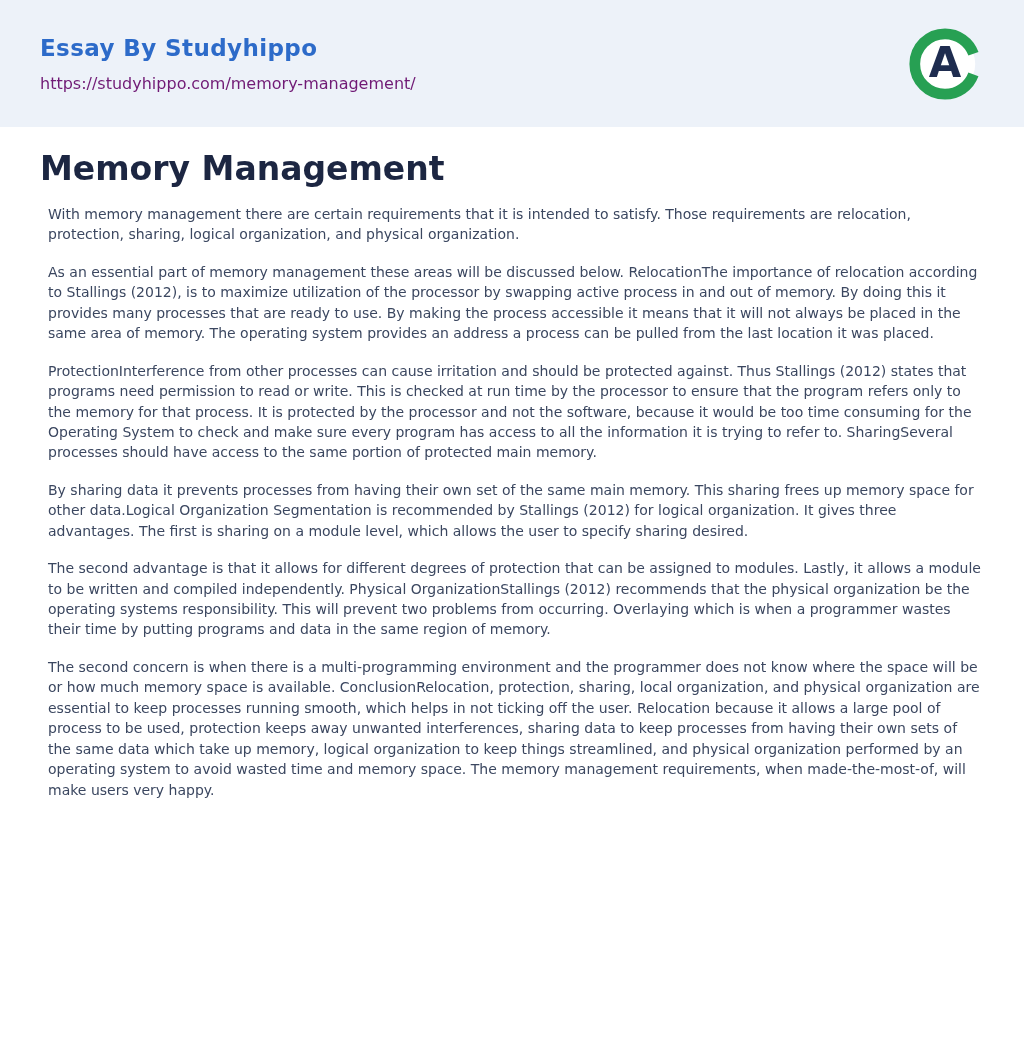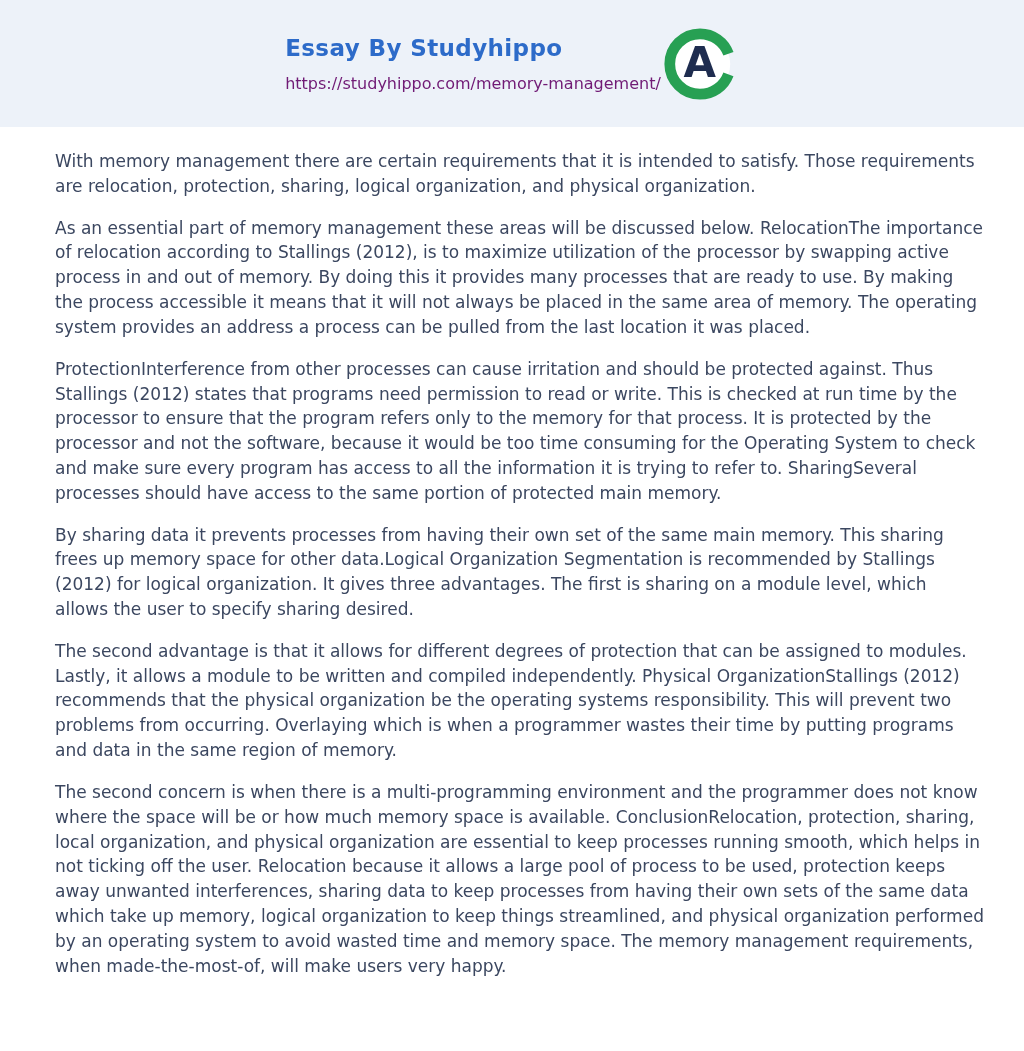--- a/index.html
+++ b/index.html
@@ -8,21 +8,21 @@
     width: 1024px;
     min-height: 1051px;
     background: #ffffff;
     font-family: "DejaVu Sans", "Liberation Sans", sans-serif;
   }
   .header {
     background: #edf2f9;
     height: 127px;
     display: flex;
     align-items: center;
-    justify-content: center;
+    justify-content: space-between;
     padding: 0 40px;
   }
   .header-left { display: flex; flex-direction: column; }
   .site-title {
     color: #2d6bc9;
     font-size: 23px;
     font-weight: 700;
     letter-spacing: 0.4px;
     margin: 0 0 13px 0;
   }
@@ -55,22 +55,22 @@
   .content {
     padding: 22px 40px 30px 40px;
   }
   .article-title {
     margin: 0 0 16px 0;
     font-size: 33px;
     font-weight: 700;
     color: #1c2642;
   }
   .article p {
-    margin: 0 0 17px 15px;
-    font-size: 17px;
+    margin: 0 0 17px 8px;
+    font-size: 14px;
     line-height: 1.46;
     color: #3b4760;
   }
 </style>
 </head>
 <body>
 
 <div class="page">
 
   <div class="header">
@@ -80,20 +80,21 @@
     </div>
     <div class="logo">
       <svg viewBox="0 0 80 80" aria-hidden="true">
         <circle cx="40" cy="40" r="31" fill="#ffffff" stroke="#27a053" stroke-width="11" stroke-dasharray="173 21.8" stroke-dashoffset="-10.8"></circle>
       </svg>
       <span class="logo-letter">A</span>
     </div>
   </div>
 
   <div class="content">
+    <h1 class="article-title">Memory Management</h1>
     <div class="article">
       <p>With memory management there are certain requirements that it is intended to satisfy. Those requirements are relocation, protection, sharing, logical organization, and physical organization.</p>
       <p>As an essential part of memory management these areas will be discussed below. RelocationThe importance of relocation according to Stallings (2012), is to maximize utilization of the processor by swapping active process in and out of memory. By doing this it provides many processes that are ready to use. By making the process accessible it means that it will not always be placed in the same area of memory. The operating system provides an address a process can be pulled from the last location it was placed.</p>
       <p>ProtectionInterference from other processes can cause irritation and should be protected against. Thus Stallings (2012) states that programs need permission to read or write. This is checked at run time by the processor to ensure that the program refers only to the memory for that process. It is protected by the processor and not the software, because it would be too time consuming for the Operating System to check and make sure every program has access to all the information it is trying to refer to. SharingSeveral processes should have access to the same portion of protected main memory.</p>
       <p>By sharing data it prevents processes from having their own set of the same main memory. This sharing frees up memory space for other data.Logical Organization Segmentation is recommended by Stallings (2012) for logical organization. It gives three advantages. The first is sharing on a module level, which allows the user to specify sharing desired.</p>
       <p>The second advantage is that it allows for different degrees of protection that can be assigned to modules. Lastly, it allows a module to be written and compiled independently. Physical OrganizationStallings (2012) recommends that the physical organization be the operating systems responsibility. This will prevent two problems from occurring. Overlaying which is when a programmer wastes their time by putting programs and data in the same region of memory.</p>
       <p>The second concern is when there is a multi-programming environment and the programmer does not know where the space will be or how much memory space is available. ConclusionRelocation, protection, sharing, local organization, and physical organization are essential to keep processes running smooth, which helps in not ticking off the user. Relocation because it allows a large pool of process to be used, protection keeps away unwanted interferences, sharing data to keep processes from having their own sets of the same data which take up memory, logical organization to keep things streamlined, and physical organization performed by an operating system to avoid wasted time and memory space. The memory management requirements, when made-the-most-of, will make users very happy.</p>
     </div>
   </div>
 

